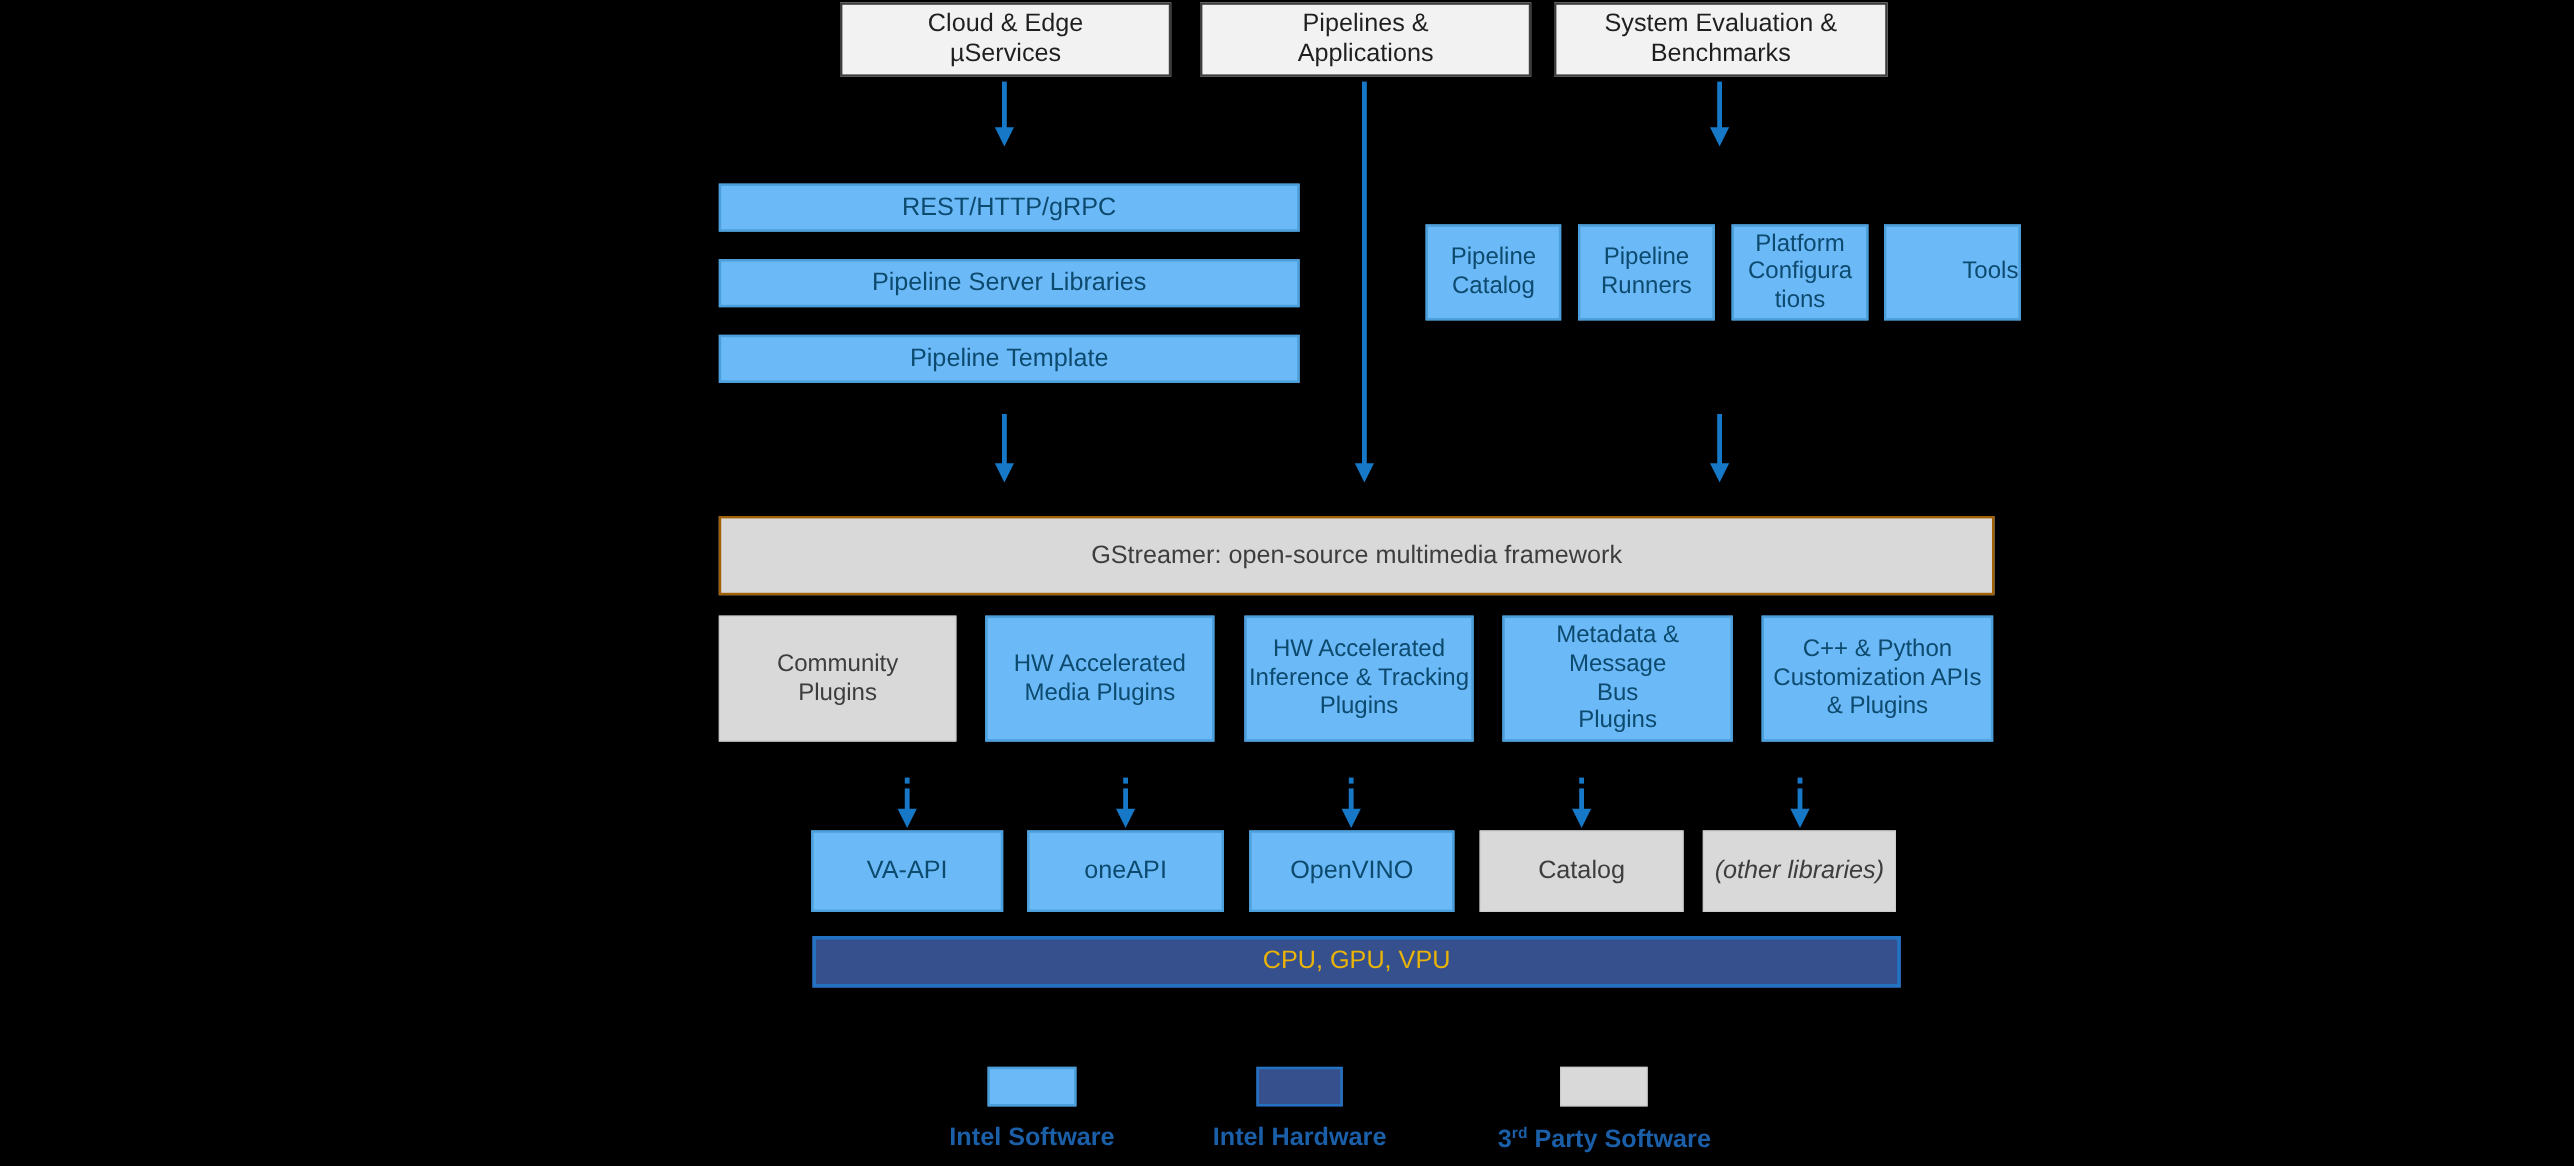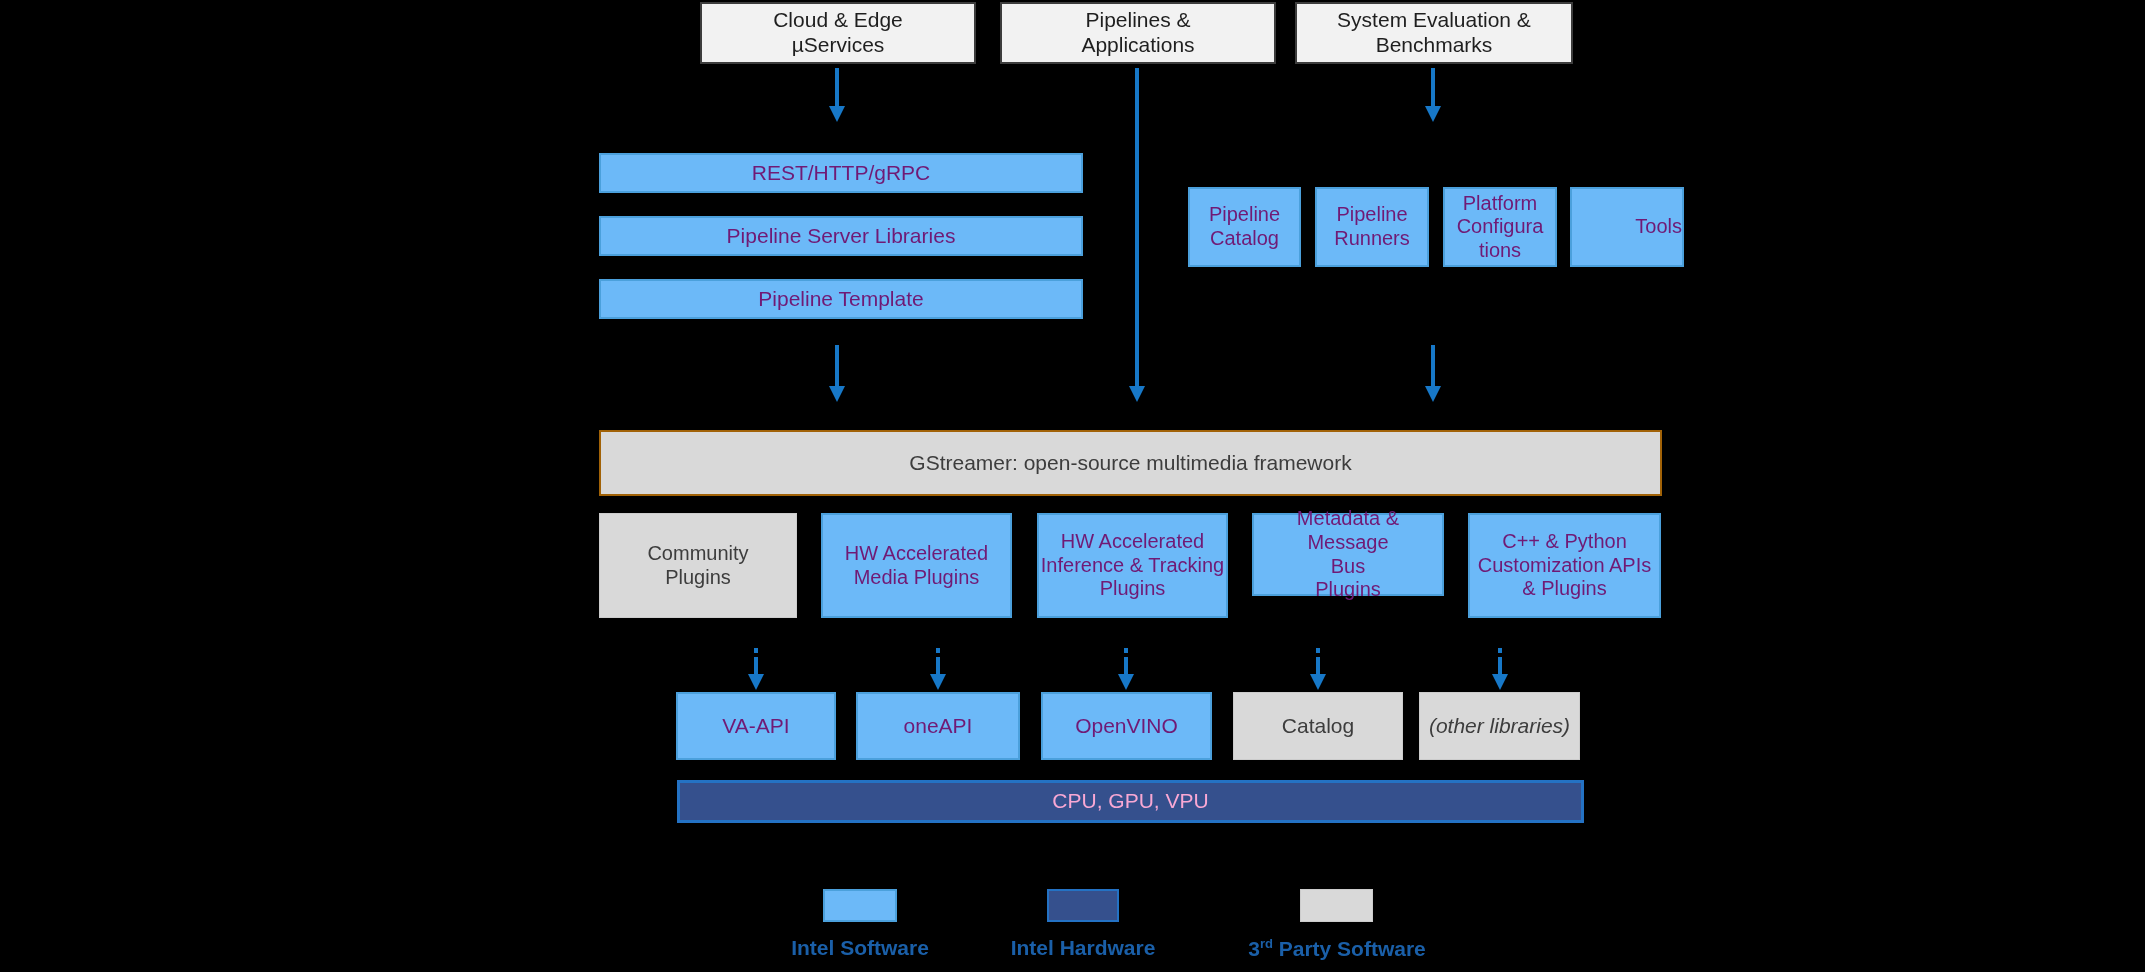--- a/index.html
+++ b/index.html
@@ -32,31 +32,31 @@
   
   .topbox {
     background: #f2f2f2;
     border: 2px solid #3d3d3d;
     color: #1f1f1f;
     font-size: 21px;
   }
   .intel-sw {
     background: #6cb9f8;
     border: 2px solid #4ba0dc;
-    color: #701a75;
+    color: #0c4a6e;
   }
   .third-party {
     background: #d9d9d9;
     border: 1px solid #cccccc;
     color: #3d3d3d;
   }
   .intel-hw {
     background: #35508d;
     border: 3px solid #2472c4;
-    color: #f9a8d4;
+    color: #eab308;
     align-items: center;
   }
   .graybar {
     background: #d9d9d9;
     color: #3d3d3d;
     border: 2px solid #a16207;
   }
   .italic { font-style: italic; }
 
   
@@ -75,21 +75,21 @@
   #pconf { left: 1443px; top: 187px; width: 114px; height: 80px; font-size: 20px; }
   #tools { left: 1570px; top: 187px; width: 114px; height: 80px; font-size: 20px; text-align: right; }
 
   
   #gst { left: 599px; top: 430px; width: 1063px; height: 66px; font-size: 21px; }
 
   
   #pl1 { left: 599px;  top: 513px; width: 198px; height: 105px; font-size: 20px; }
   #pl2 { left: 821px;  top: 513px; width: 191px; height: 105px; font-size: 20px; }
   #pl3 { left: 1037px; top: 513px; width: 191px; height: 105px; font-size: 20px; }
-  #pl4 { left: 1252px; top: 513px; width: 192px; height: 83px; font-size: 20px; }
+  #pl4 { left: 1252px; top: 513px; width: 192px; height: 105px; font-size: 20px; }
   #pl5 { left: 1468px; top: 513px; width: 193px; height: 105px; font-size: 20px; }
 
   
   #lib1 { left: 676px;  top: 692px; width: 160px; height: 68px; font-size: 21px; }
   #lib2 { left: 856px;  top: 692px; width: 164px; height: 68px; font-size: 21px; }
   #lib3 { left: 1041px; top: 692px; width: 171px; height: 68px; font-size: 21px; }
   #lib4 { left: 1233px; top: 692px; width: 170px; height: 68px; font-size: 21px; }
   #lib5 { left: 1419px; top: 692px; width: 161px; height: 68px; font-size: 21px; }
 
   

